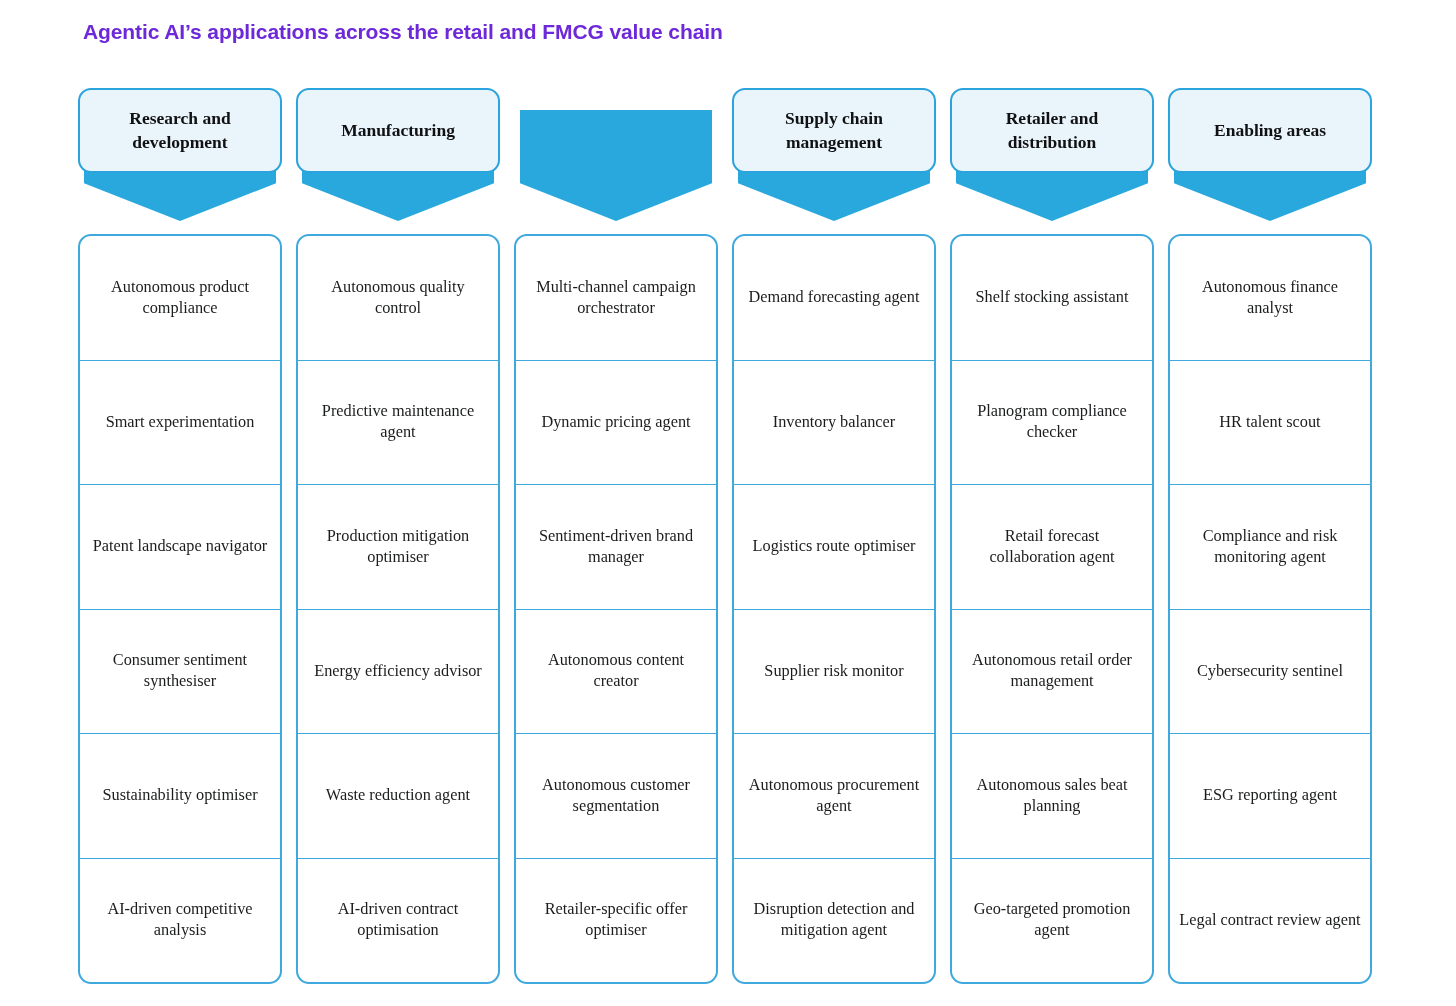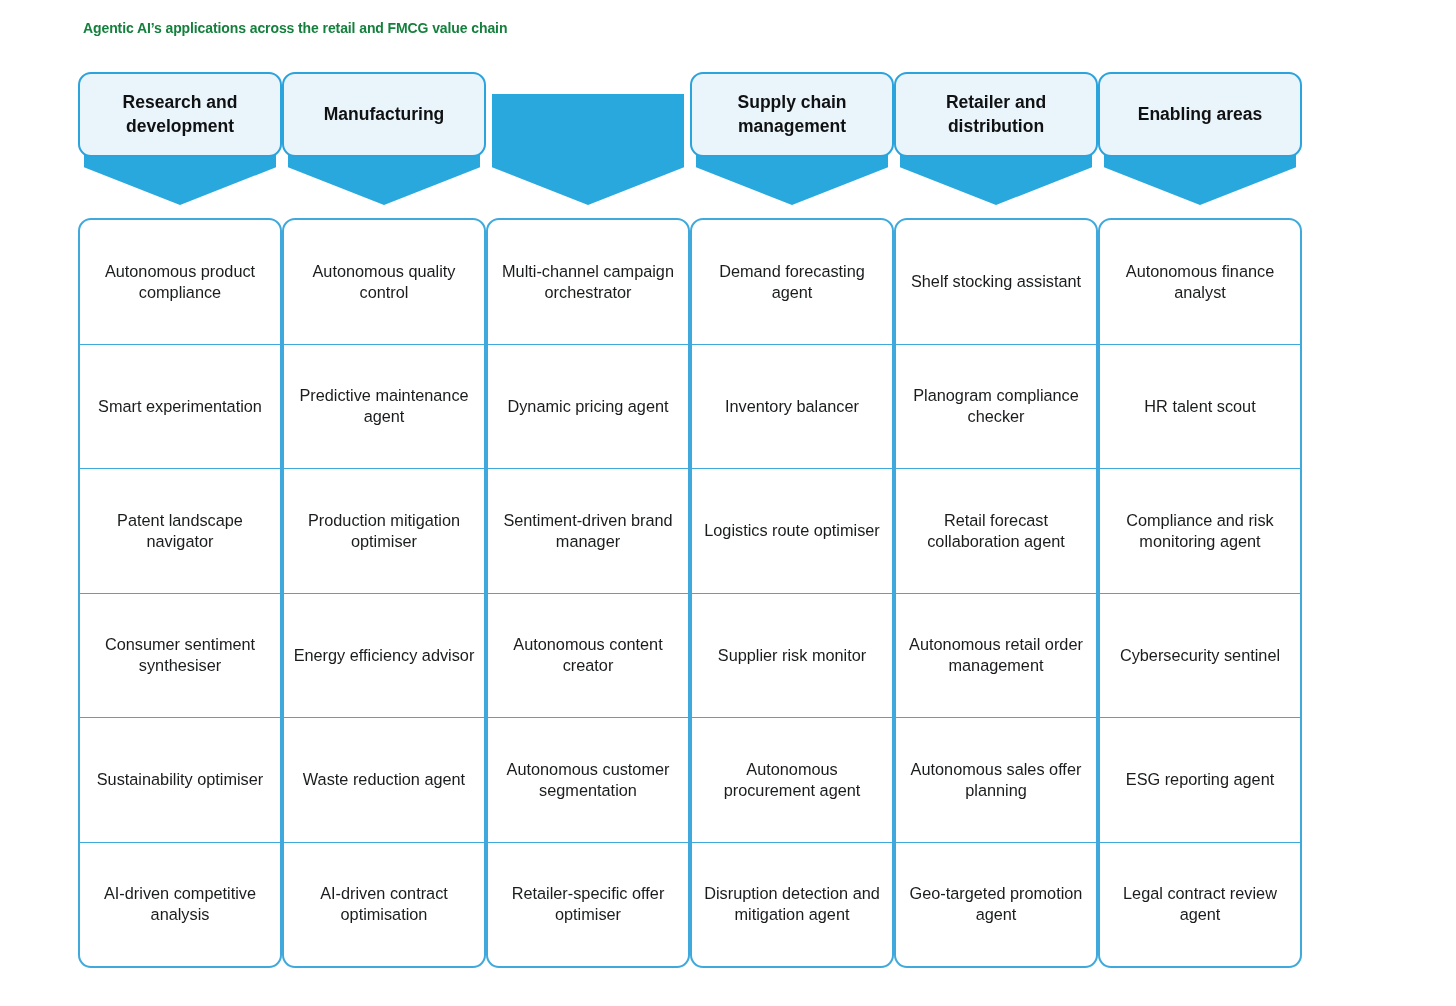--- a/index.html
+++ b/index.html
@@ -16,33 +16,35 @@
     position: relative;
     width: 1456px;
     height: 1006px;
     background: #ffffff;
   }
 
   .page-title {
     position: absolute;
     left: 83px;
     top: 20px;
-    font-size: 14px;
+    font-size: 21px;
     font-weight: bold;
-    color: #15803d;
+    color: #6d28d9;
     letter-spacing: -0.1px;
     white-space: nowrap;
   }
 
   .columns {
     position: absolute;
     left: 78px;
-    top: 72px;
+    top: 88px;
     width: 1300px;
     display: flex;
+    gap: 14px;
+    font-family: Liberation Serif, serif;
   }
 
   .column {
     width: 204px;
     flex: 0 0 204px;
     position: relative;
   }
 
   
   .col-header-wrap {
@@ -254,21 +256,21 @@
         <div class="cell">
             <span class="cell-label">Planogram compliance checker</span>
           </div>
         <div class="cell">
             <span class="cell-label">Retail forecast collaboration agent</span>
           </div>
         <div class="cell">
             <span class="cell-label">Autonomous retail order management</span>
           </div>
         <div class="cell">
-            <span class="cell-label">Autonomous sales offer planning</span>
+            <span class="cell-label">Autonomous sales beat planning</span>
           </div>
         <div class="cell">
             <span class="cell-label">Geo-targeted promotion agent</span>
           </div>
       </div>
     </div>
 
     <div class="column">
       <div class="col-header-wrap">
         <div class="col-header-arrow"></div>

